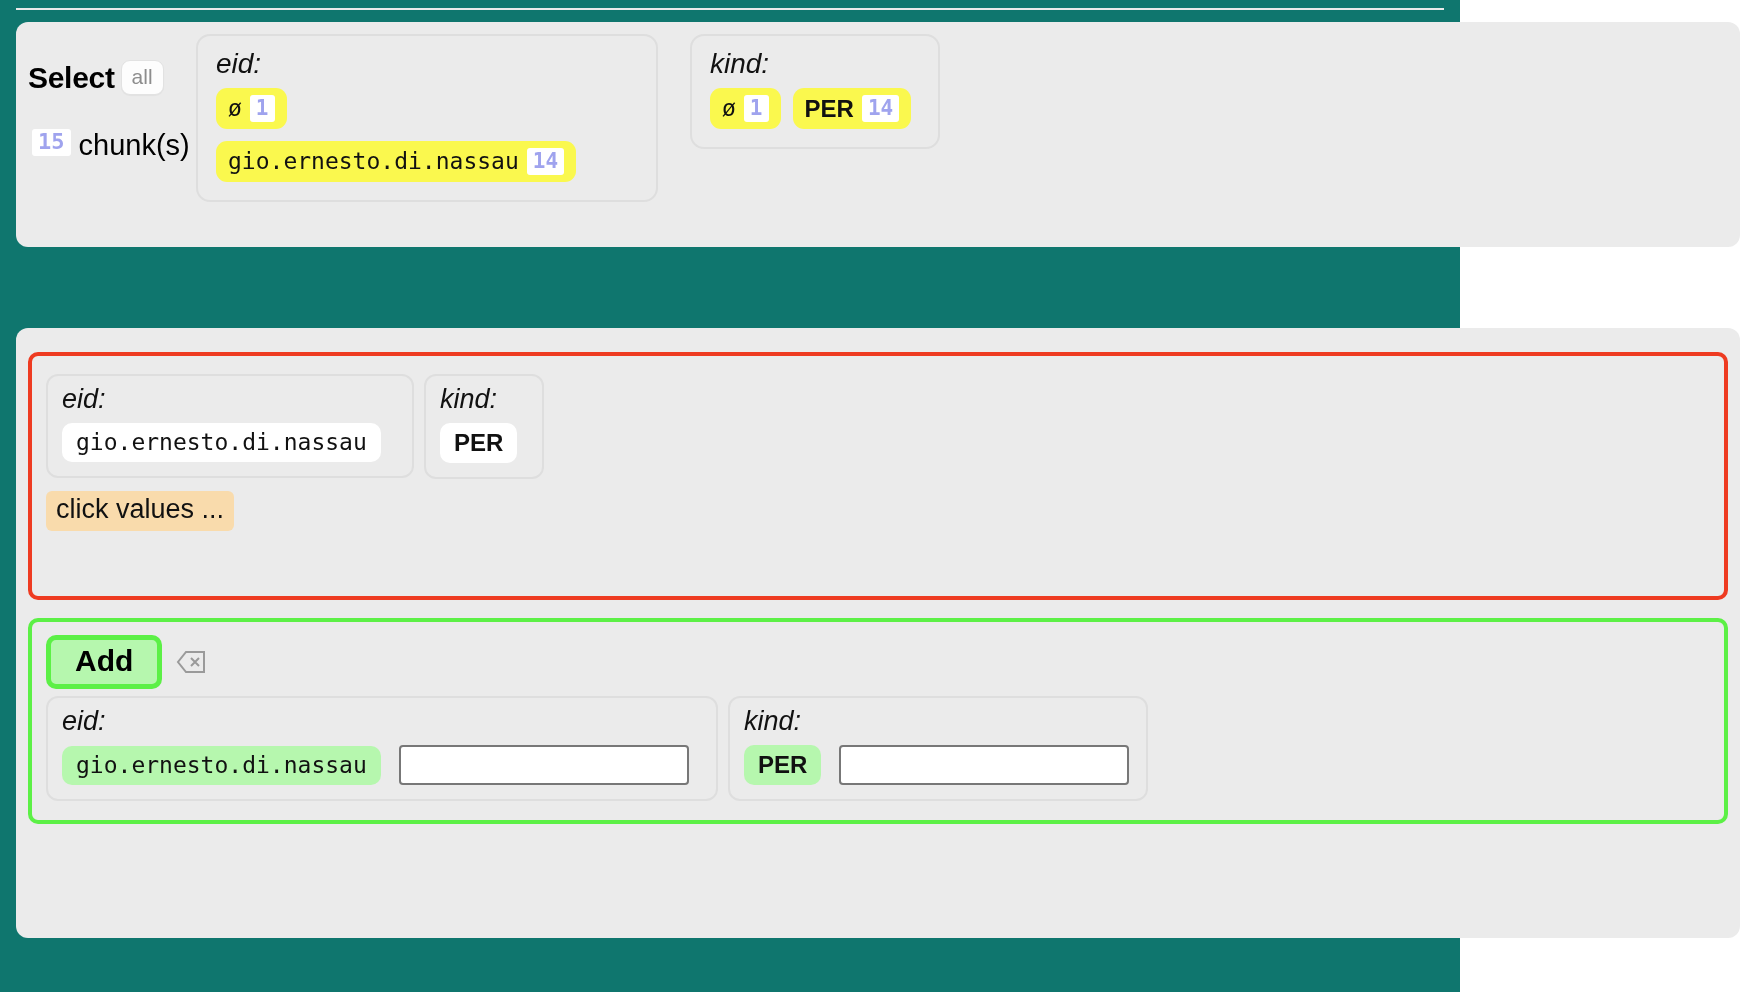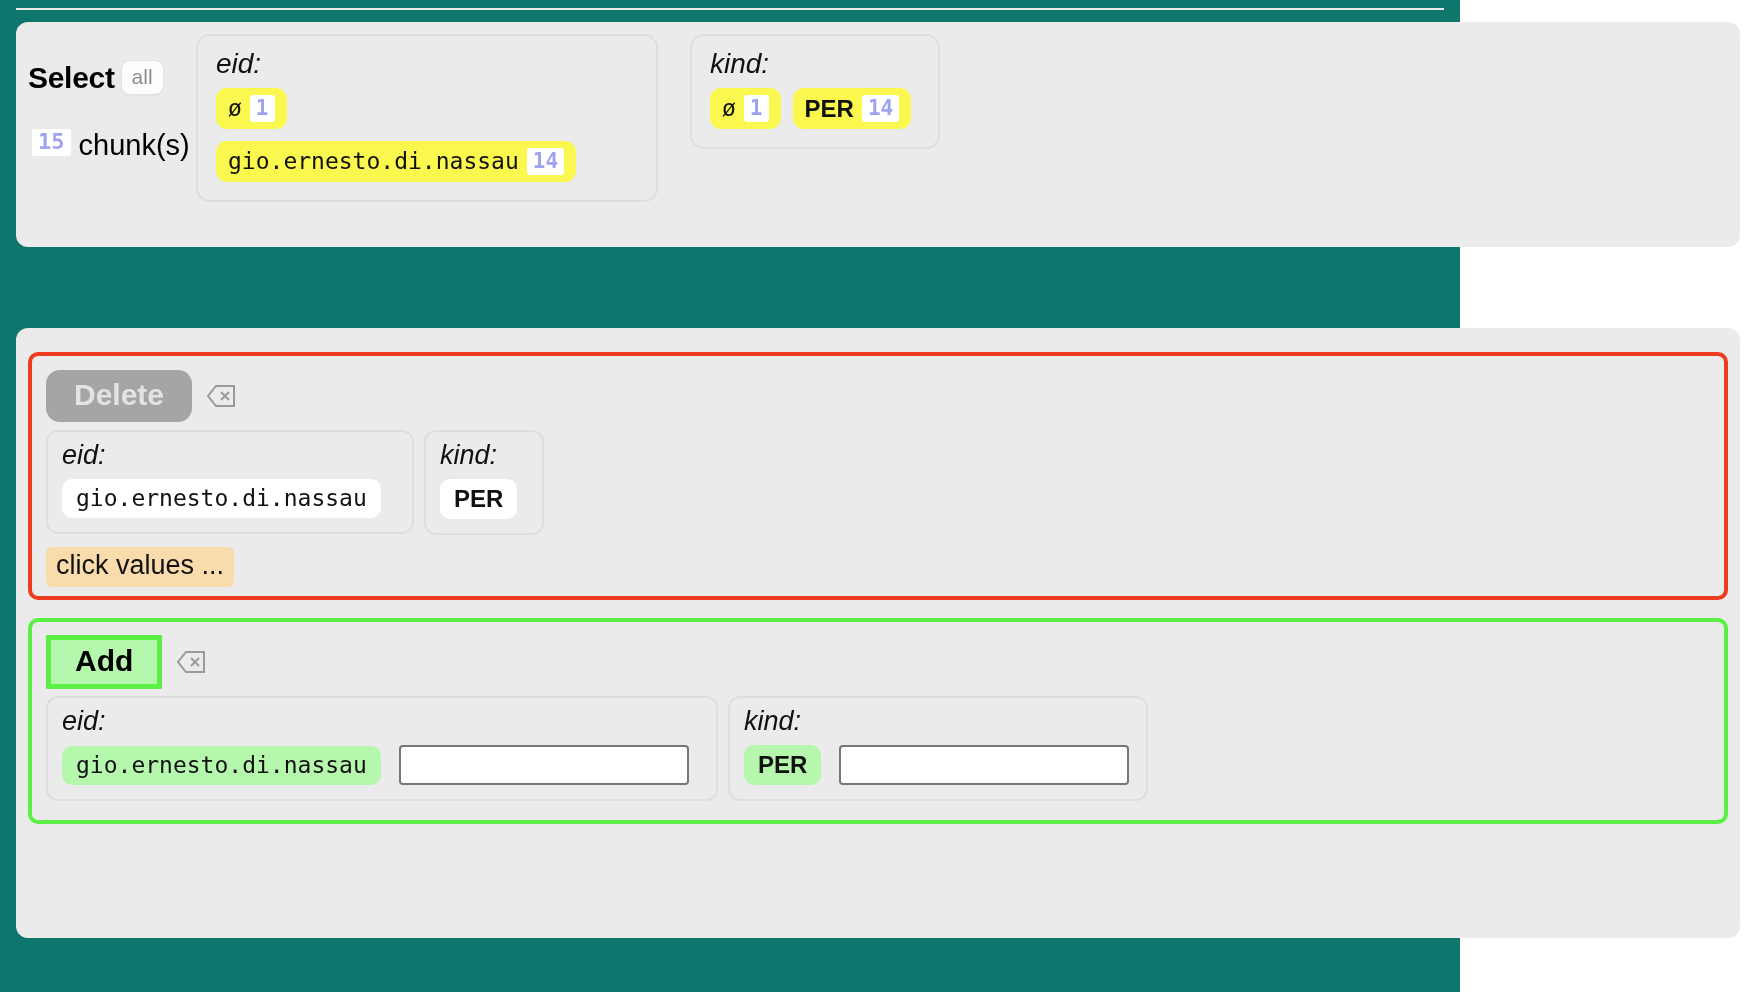--- a/index.html
+++ b/index.html
@@ -255,21 +255,21 @@
     padding: 10px 28px 12px 28px;
     line-height: 1;
     display: inline-block;
   }
   .btn-add {
     background: #b6f7ae;
     color: #000;
     font-size: 30px;
     font-weight: bold;
     border: 5px solid #5cf046;
-    border-radius: 1px;
+    border-radius: 10px;
     padding: 6px 24px 8px 24px;
     line-height: 1;
     display: inline-block;
   }
   .erase-icon {
     display: inline-block;
     width: 30px; height: 24px;
     position: relative;
   }
   .erase-icon svg { display: block; }
@@ -389,29 +389,20 @@
       </div>
     </div>
 
   </div>
 
 
   <div class="panel modify-panel">
 
 
     <div class="action-block block-delete">
-      <div class="action-head">
-        <span class="btn-delete">Delete</span>
-        <span class="erase-icon">
-          <svg width="30" height="24" viewBox="0 0 30 24">
-            <path d="M10 2 L28 2 L28 22 L10 22 L2 12 Z" fill="none" stroke="#9a9a9a" stroke-width="2"></path>
-            <path d="M15 8 L23 16 M23 8 L15 16" stroke="#9a9a9a" stroke-width="2"></path>
-          </svg>
-        </span>
-      </div>
 
       <div class="fieldset-row">
         <div class="field-box" style="width:368px;">
           <div class="field-label">eid:</div>
           <span class="value-pill">gio.ernesto.di.nassau</span>
         </div>
         <div class="field-box" style="width:120px;">
           <div class="field-label">kind:</div>
           <span class="value-pill bold">PER</span>
         </div>

